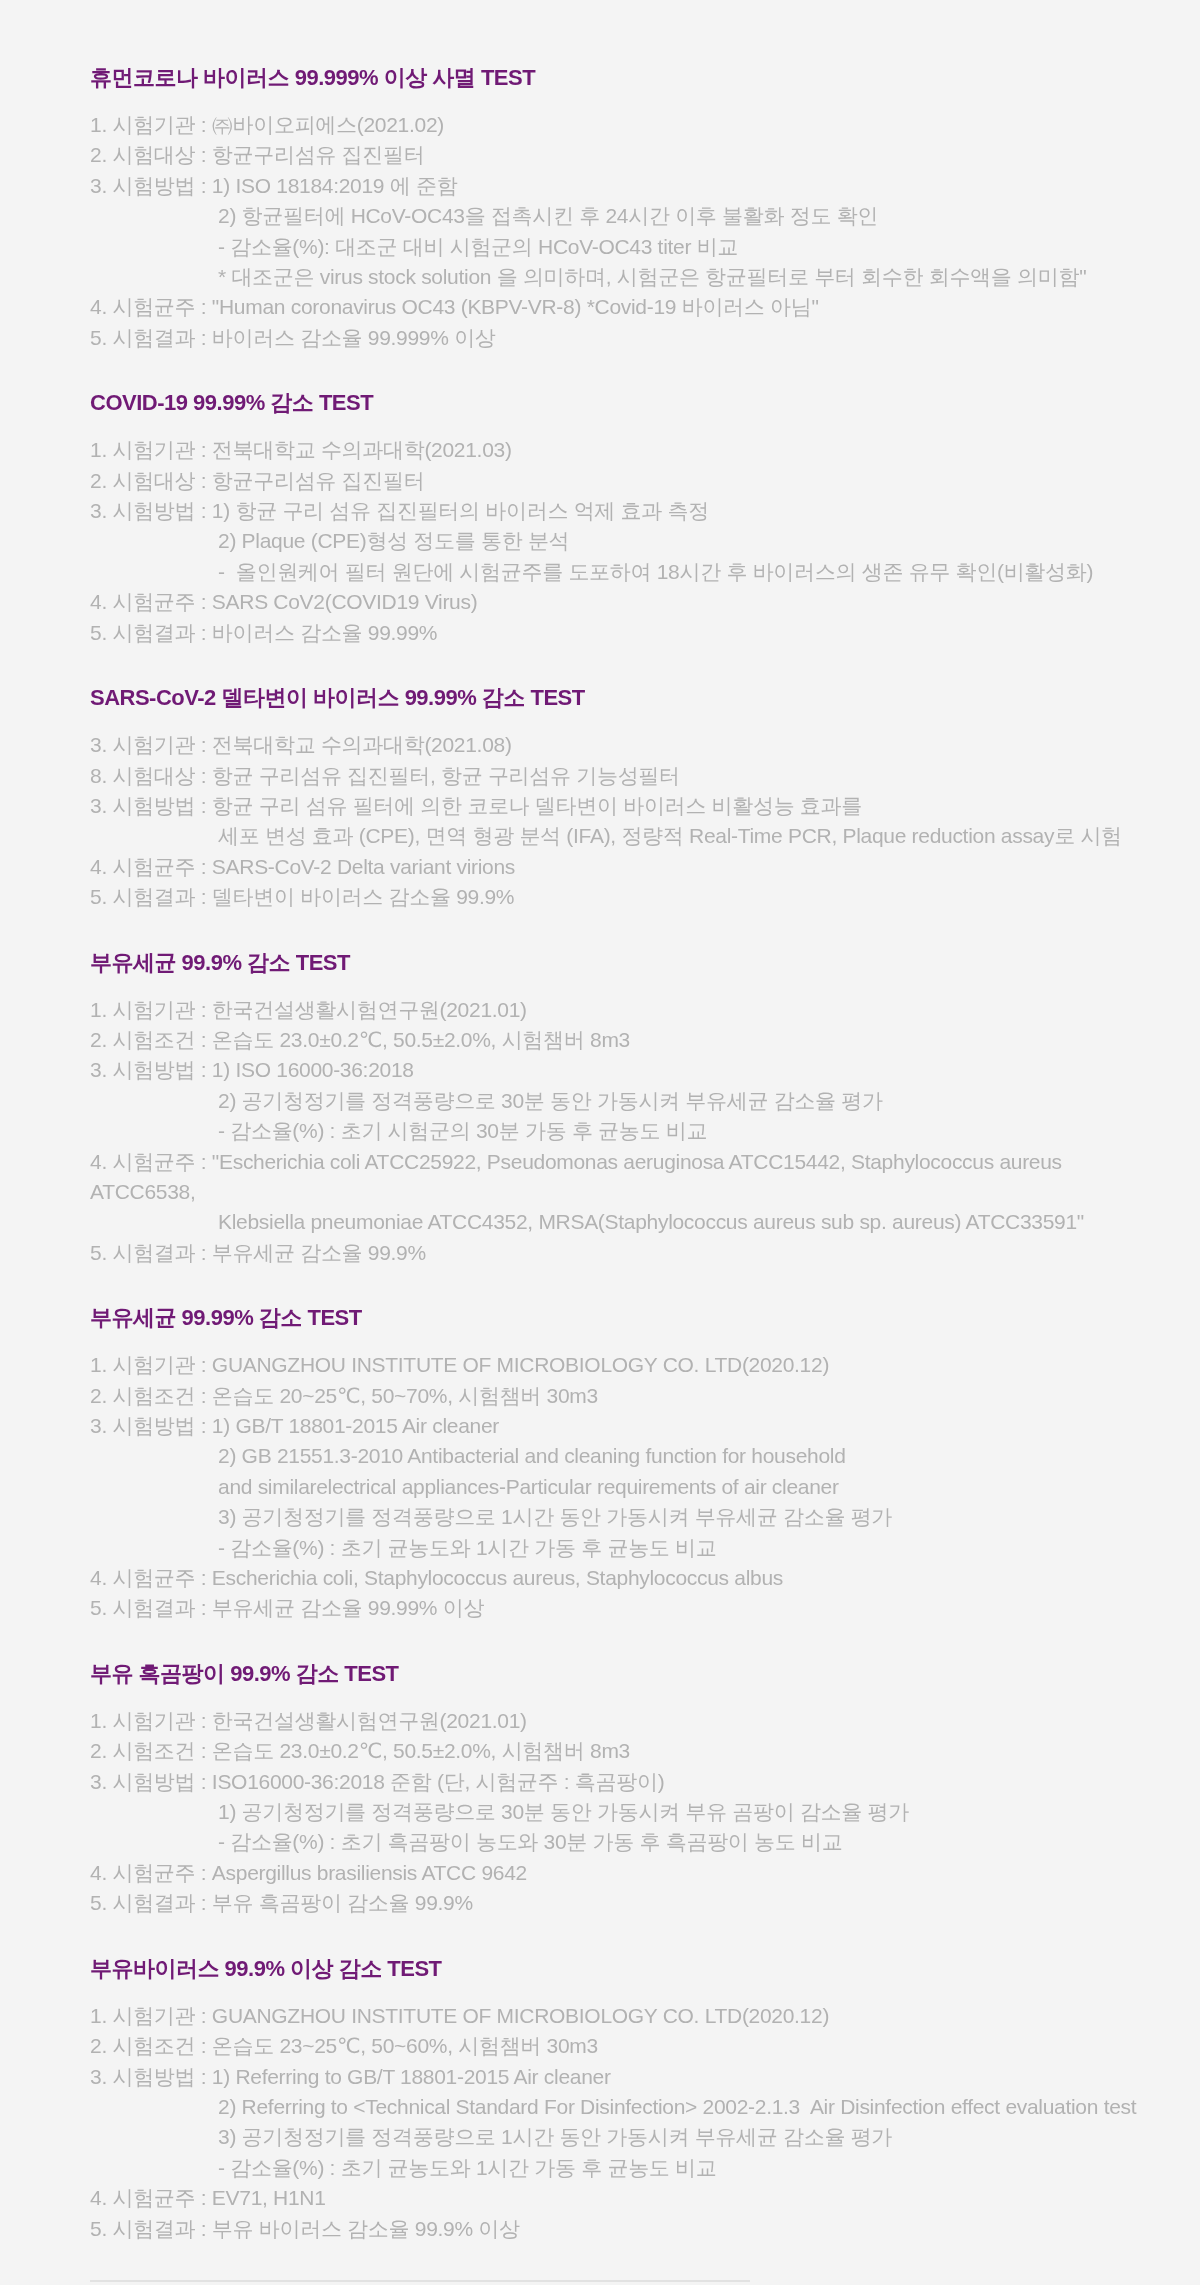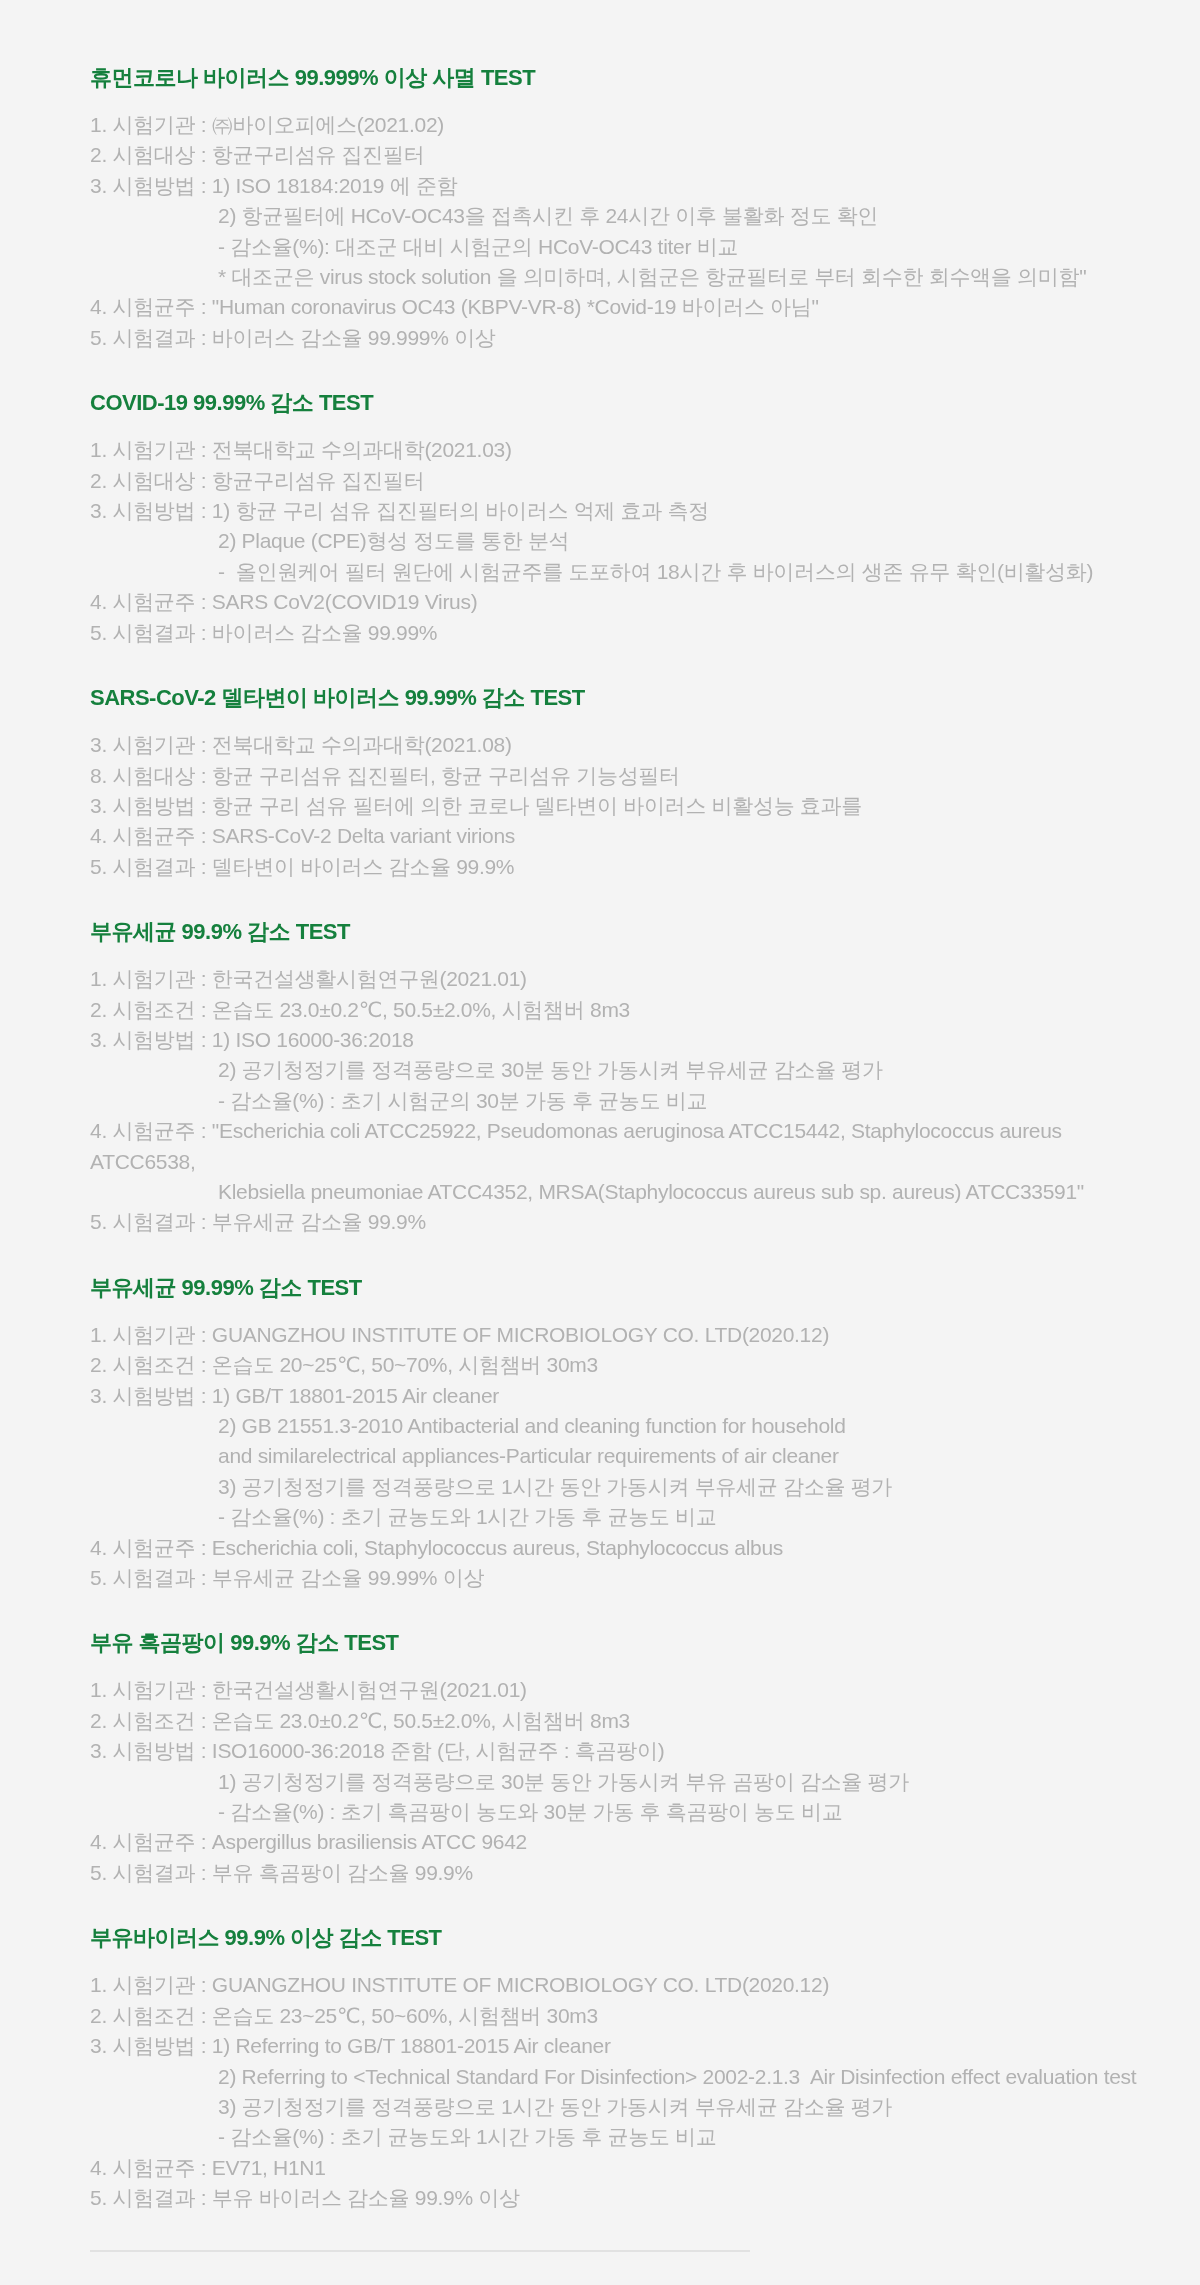--- a/index.html
+++ b/index.html
@@ -11,21 +11,21 @@
     font-family: "Liberation Sans", "DejaVu Sans", sans-serif;
   }
   .doc {
     padding: 64px 60px 0 90px;
     box-sizing: border-box;
   }
   .test-section { margin: 0 0 36px 0; }
   .section-title {
     font-size: 22px;
     font-weight: bold;
-    color: #15803d;
+    color: #701a75;
     line-height: 28px;
     margin: 0 0 18px 0;
     letter-spacing: -0.5px;
   }
   .line {
     margin: 0;
     font-size: 21px;
     color: #b2b2b2;
     line-height: 30.4px;
     letter-spacing: -0.3px;
@@ -86,20 +86,21 @@
 
   <section class="test-section">
     <h2 class="section-title">SARS-CoV-2 델타변이 바이러스 99.99% 감소 TEST</h2>
     <div class="section-lines">
   <p class="line">3. 시험기관 : 전북대학교 수의과대학(2021.08)</p>
 
   <p class="line">8. 시험대상 : 항균 구리섬유 집진필터, 항균 구리섬유 기능성필터</p>
 
   <p class="line">3. 시험방법 : 항균 구리 섬유 필터에 의한 코로나 델타변이 바이러스 비활성능 효과를</p>
 
+  <p class="line indent">세포 변성 효과 (CPE), 면역 형광 분석 (IFA), 정량적 Real-Time PCR, Plaque reduction assay로 시험</p>
 
   <p class="line">4. 시험균주 : SARS-CoV-2 Delta variant virions</p>
 
   <p class="line">5. 시험결과 : 델타변이 바이러스 감소율 99.9%</p>
 </div>
   </section>
 
   <section class="test-section">
     <h2 class="section-title">부유세균 99.9% 감소 TEST</h2>
     <div class="section-lines">

